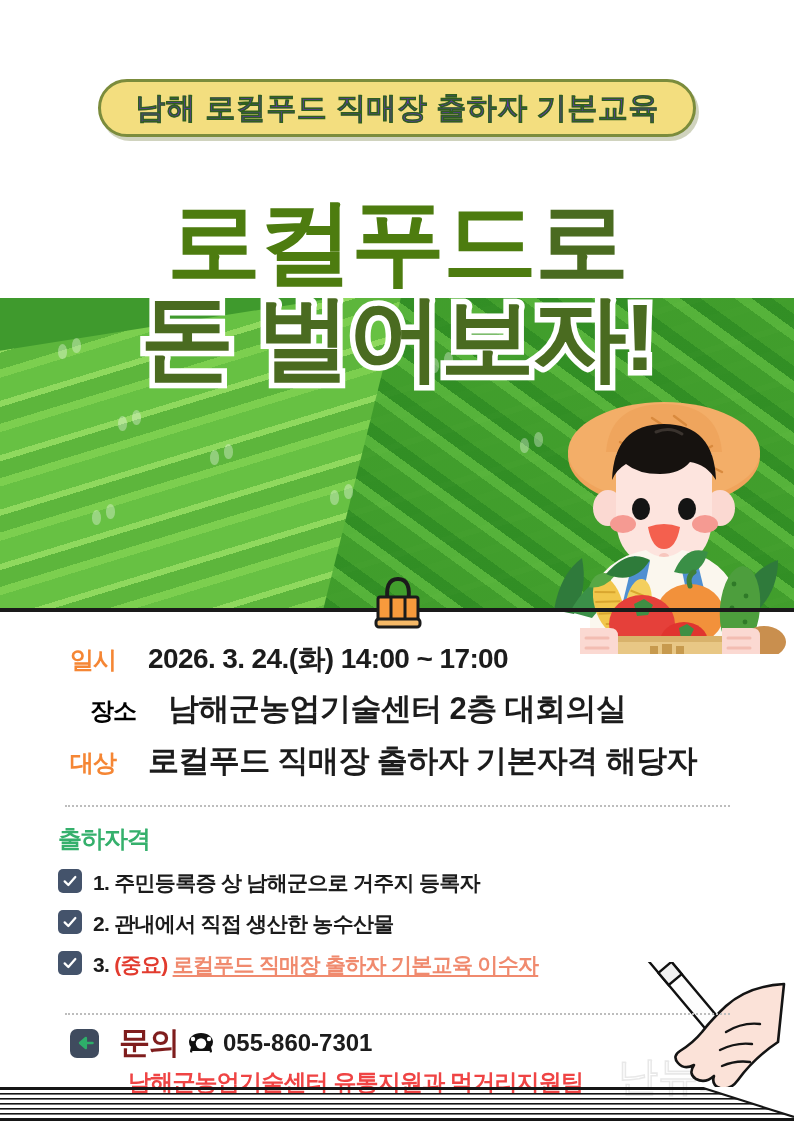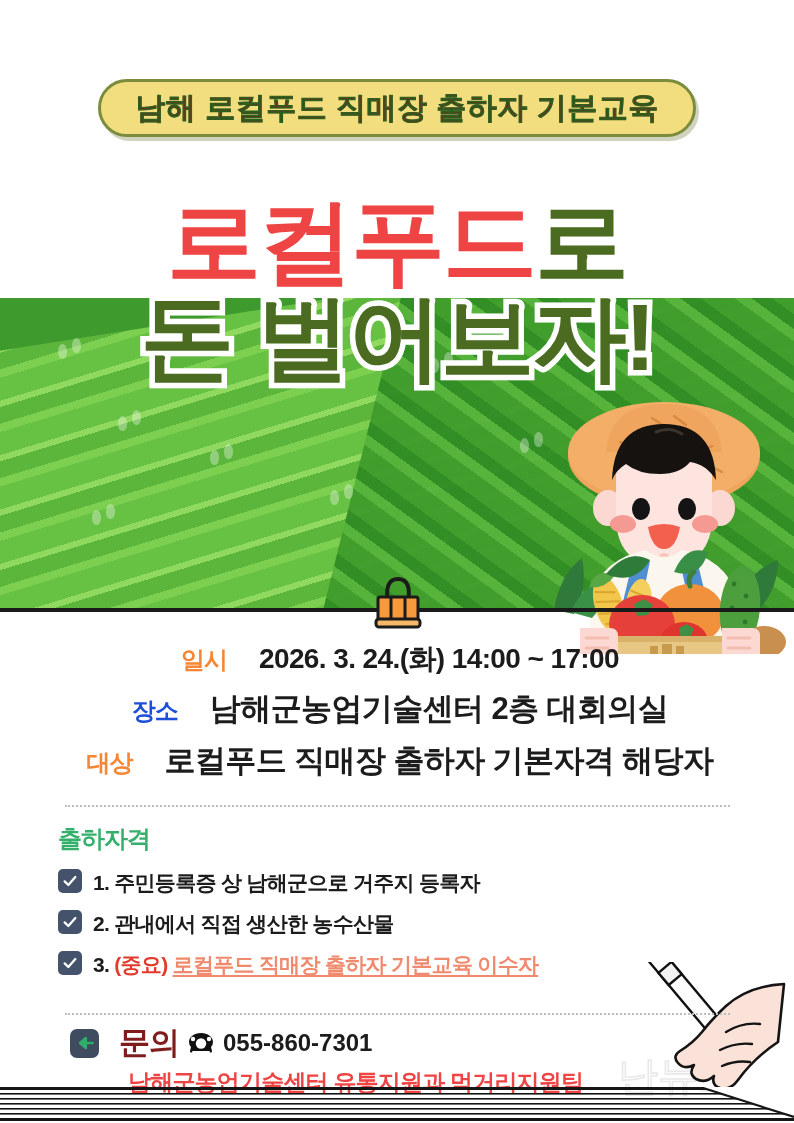--- a/index.html
+++ b/index.html
@@ -28,40 +28,40 @@
     display:inline-flex; align-items:center; justify-content:center;
     height:58px;
     padding:0 34px;
     background:#f3de7f;
     border:3px solid #7b8c3c;
     border-radius:29px;
     box-shadow:3px 4px 0 rgba(120,130,70,.35);
   }
   #banner-text{
     font-size:30px; font-weight:bold; letter-spacing:.5px;
-    color:#7f1d1d;
+    color:#6d28d9;
     white-space:nowrap;
     -webkit-text-stroke:.6px #2f5f1e;
   }
 
   
   #headline{
     position:absolute; top:196px; left:0; width:794px;
     text-align:center; z-index:8;
     line-height:.98;
     pointer-events:none;
   }
   .hl-line{
     font-size:92px; font-weight:bold; letter-spacing:-2px;
     white-space:nowrap;
   }
   .hl-line.l1{ font-size:94px; }
   .hl-line.l2{ font-size:94px; margin-top:4px; }
   .hl-orange{
-    color:#ef4444;
+    color:#4d7c0f;
     paint-order:stroke fill;
     -webkit-text-stroke:11px #ffffff;
   }
   .hl-green{
     color:#4a6b20;
     paint-order:stroke fill;
     -webkit-text-stroke:11px #ffffff;
   }
 
   
@@ -131,29 +131,29 @@
   #divider-rule{
     position:absolute; left:0; top:608px; width:794px; height:4px;
     background:#1a1a1a; z-index:6;
   }
 
   
   #info{
     position:absolute; left:70px; top:640px; width:660px; z-index:10;
   }
   .info-row{
-    display:flex; align-items:baseline; margin-bottom:10px;justify-content:center;
+    display:flex; align-items:baseline; margin-bottom:10px;
   }
   .info-label{
     width:78px; flex:0 0 78px;
     font-size:24px; font-weight:bold;
     letter-spacing:-1px;
   }
   .lab-orange{ color:#f58634; }
-  .lab-green { color:#1d4ed8; }
+  .lab-green { color:#000000;margin-left:20px; }
   .info-value{
     font-size:31px; font-weight:bold; color:#1c1c1c;
     letter-spacing:-.6px;
   }
   .info-row.r1 .info-value{ font-weight:bold; font-size:28px; }
 
   
   .dotted{
     position:absolute; left:65px; width:665px; height:0;
     border-top:2px dotted #bdbdbd; z-index:10;

